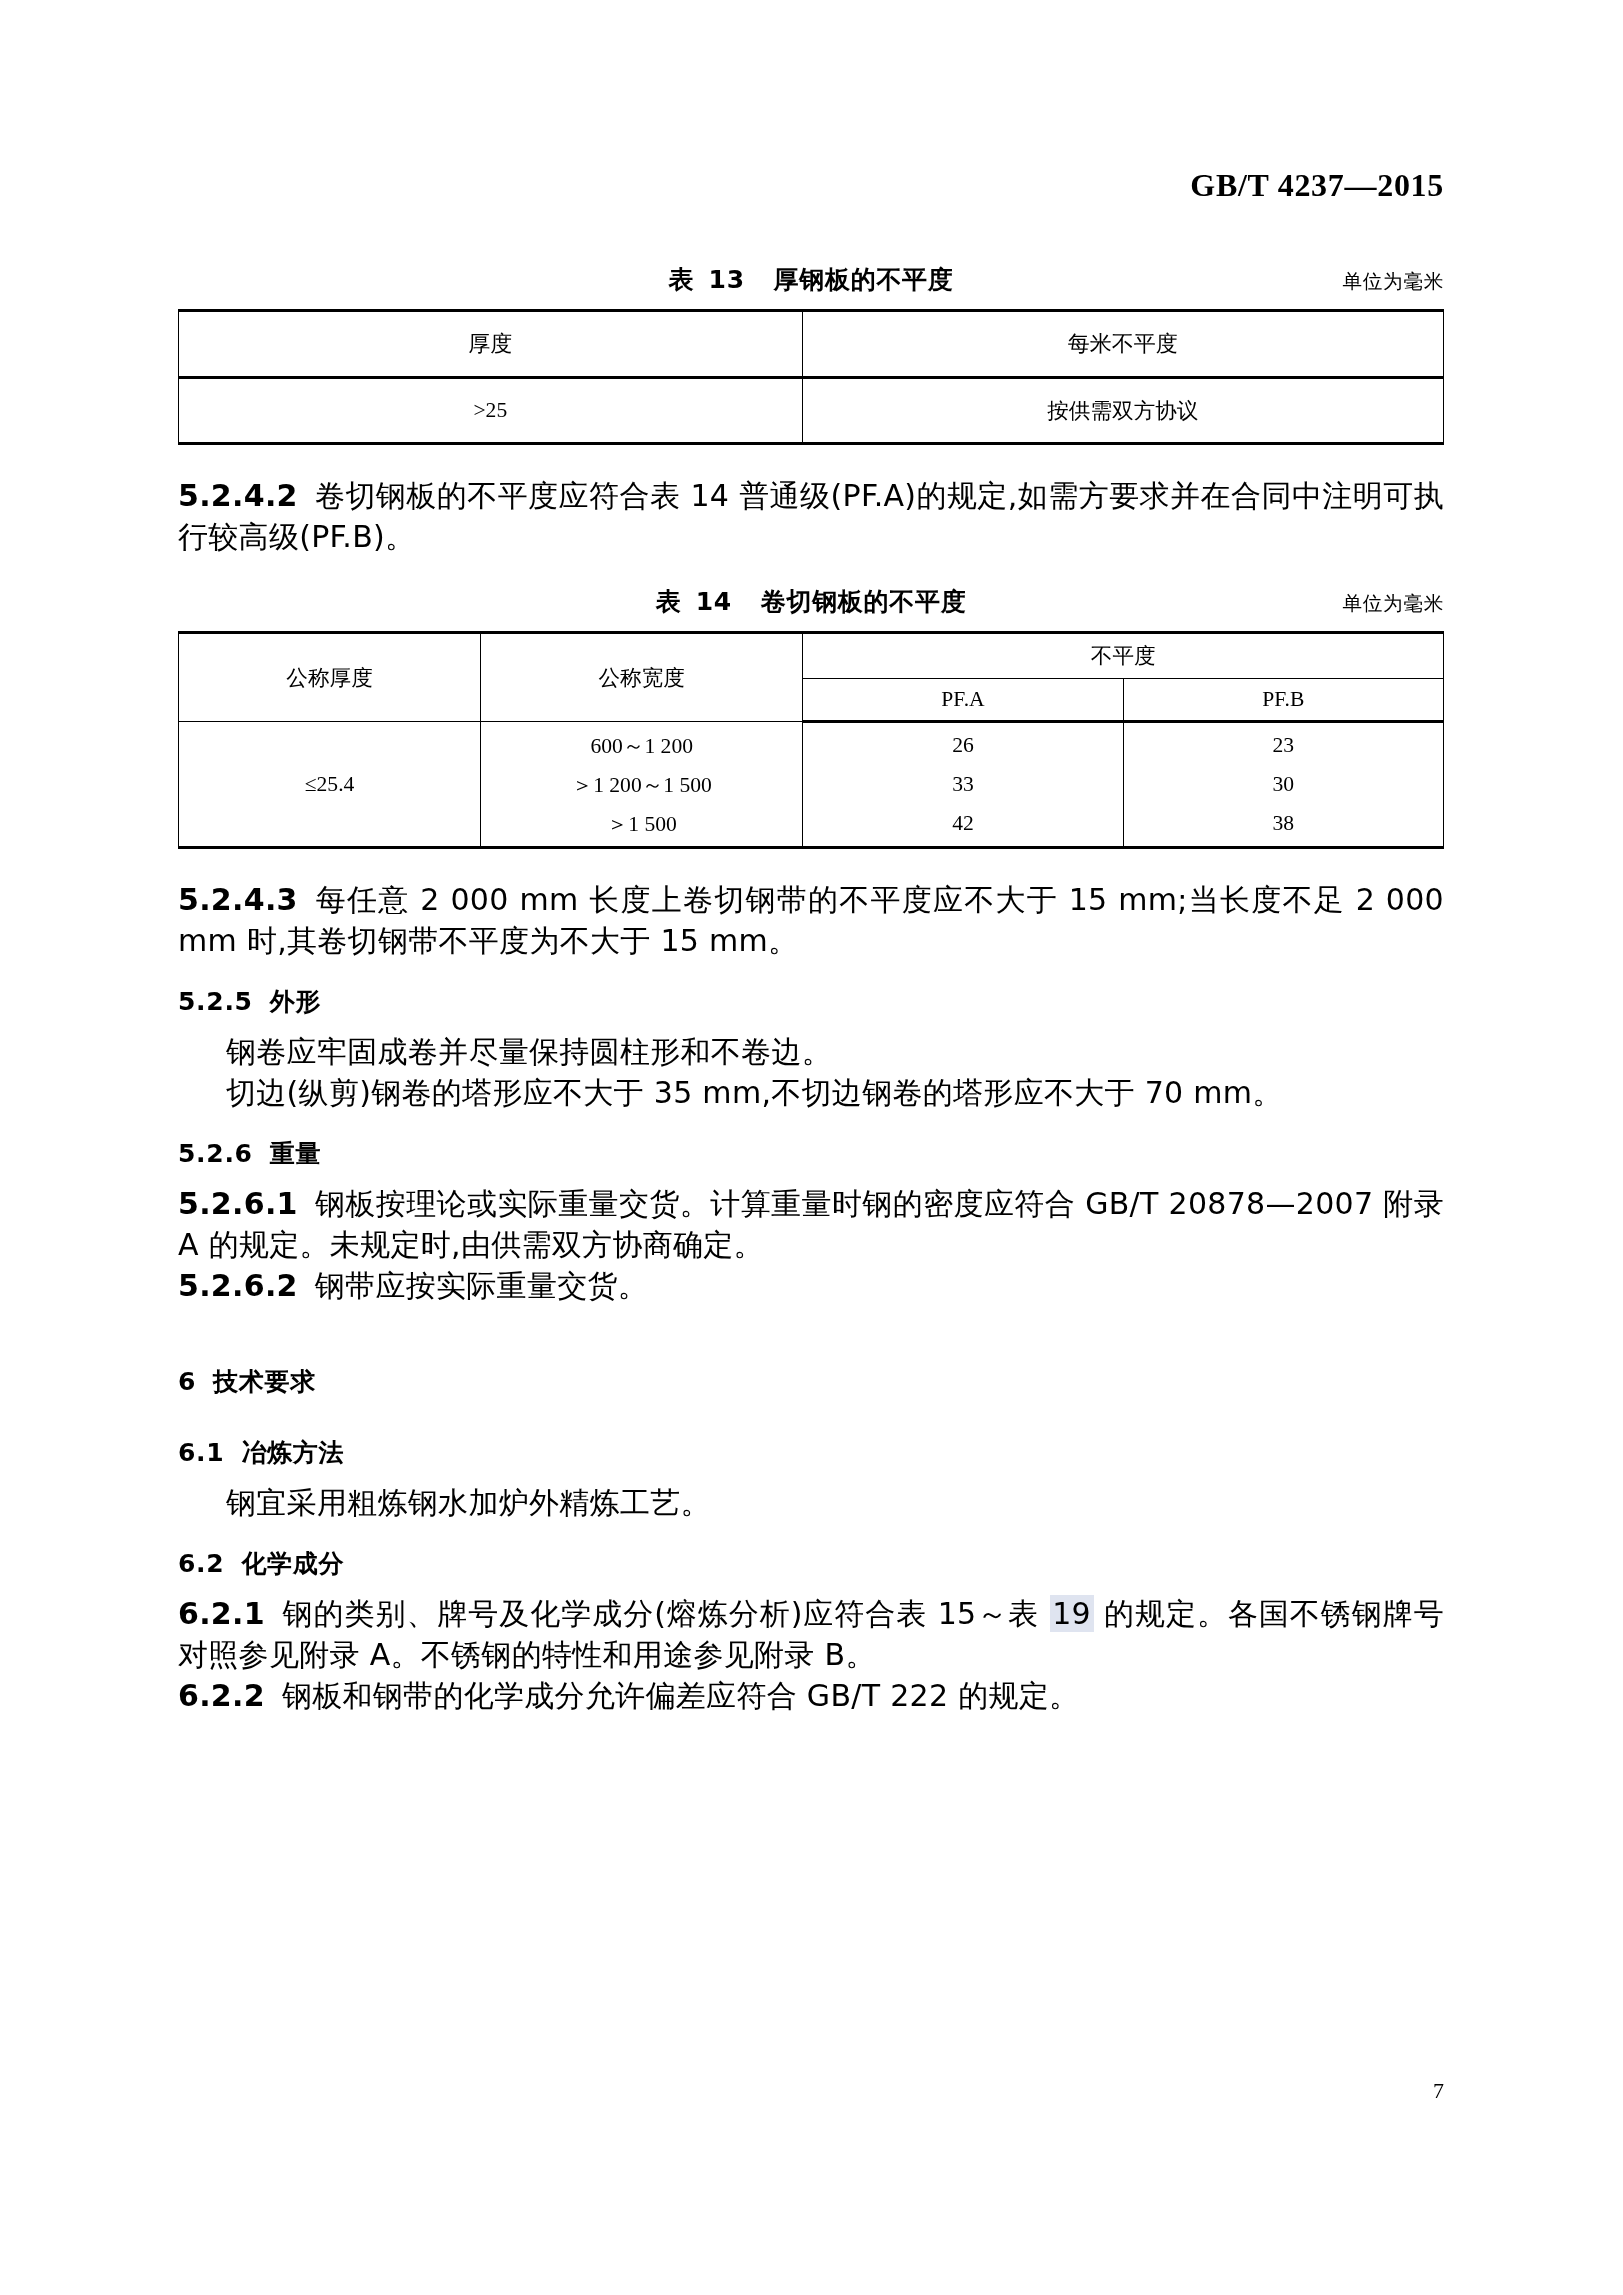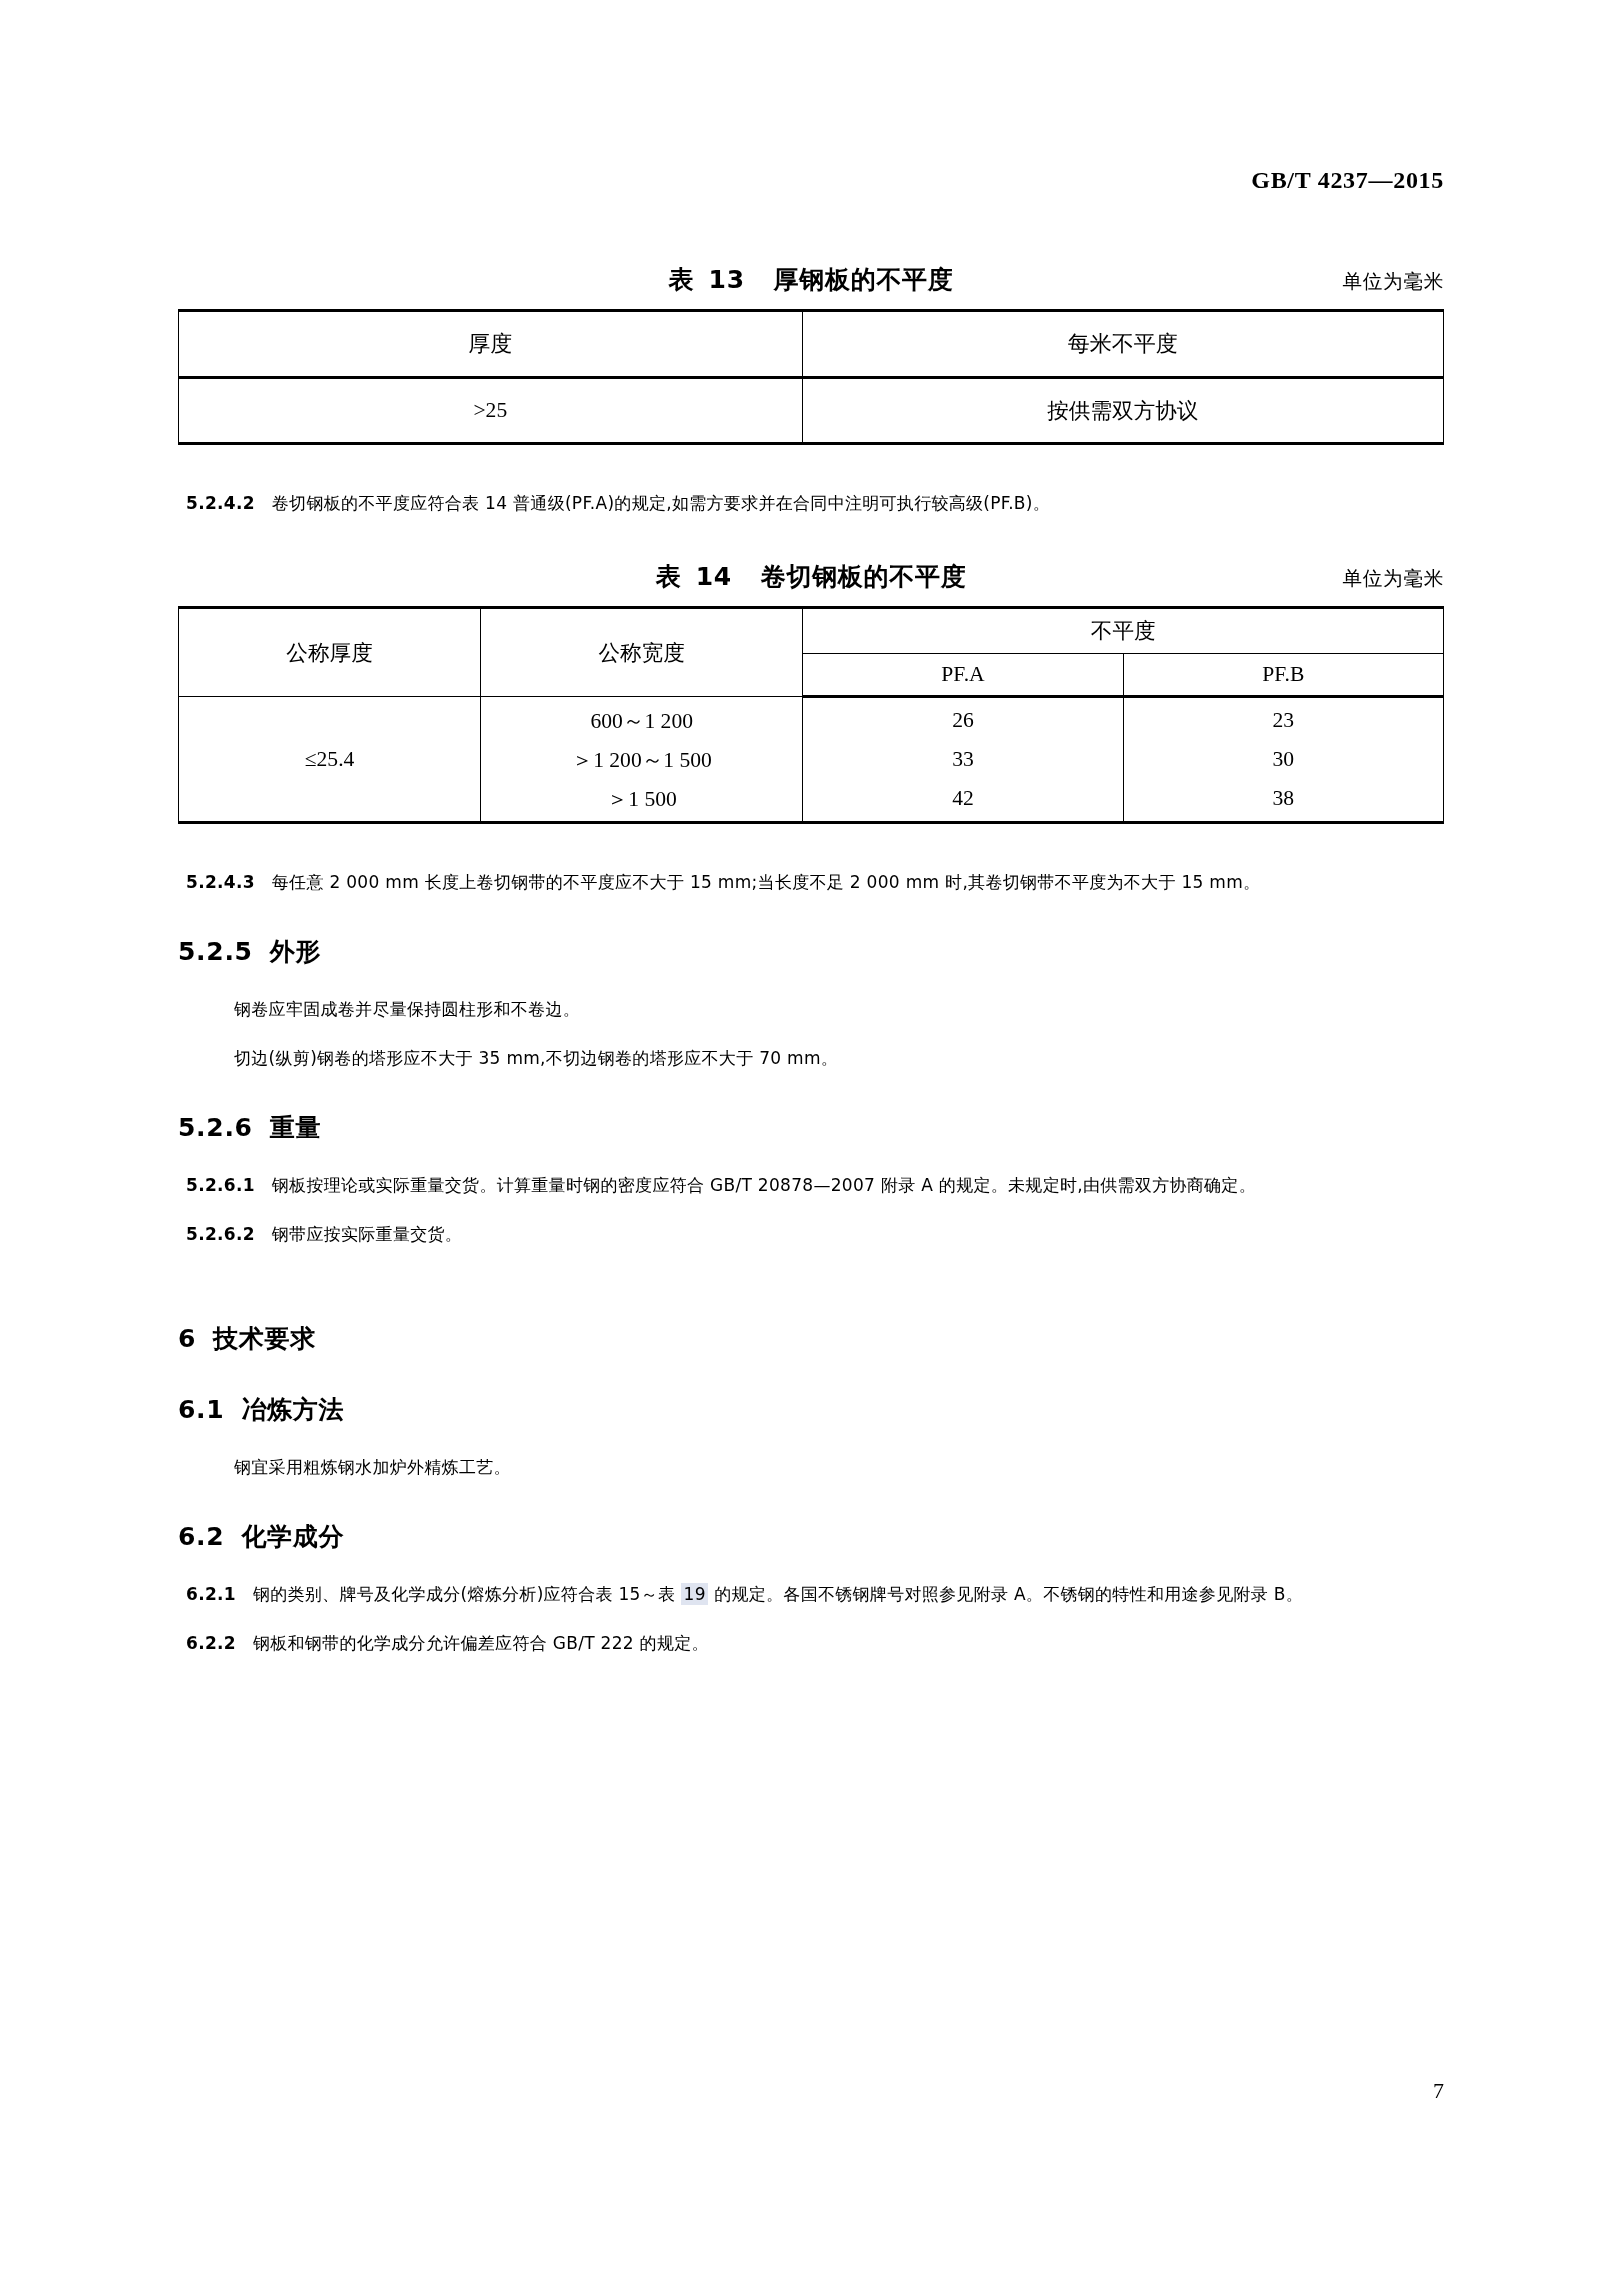--- a/index.html
+++ b/index.html
@@ -23,21 +23,21 @@
     box-sizing: border-box;
   }
 
   
   .doc-header {
     position: absolute;
     left: 178px;
     top: 167px;
     width: 1266px;
     text-align: right;
-    font-size: 24px;
+    font-size: 32px;
     letter-spacing: 0.7px;
     font-weight: 700;
     font-family: "Liberation Serif", serif;
   }
 
   
   .content {
     position: absolute;
     left: 178px;
     top: 255px;
@@ -93,22 +93,22 @@
   tr.head-row td { border-bottom: 3.3px solid #000; }
   .cell-pad { padding: 17px 3.9px; display: block; }
   .t13 td { height: 44px; }
   .t13 .hdr { font-size: 22px; }
   .t14 .sub { height: 41px; }
   .t14 .body td { height: 41px; }
   .nowrap { white-space: nowrap; }
 
   
   p.para {
-    margin: 8px;
-    font-size: 17px;
+    margin: 0;
+    font-size: 30px;
     line-height: 41px;
     letter-spacing: 0.3px;
     text-align: justify;
     font-family: "DejaVu Sans", "Liberation Sans", sans-serif;
   }
   p.para.indent { text-indent: 48px; }
   .clause-no {
     font-weight: 700;
     font-family: "DejaVu Sans", "Liberation Sans", sans-serif;
     margin-right: 17px;

